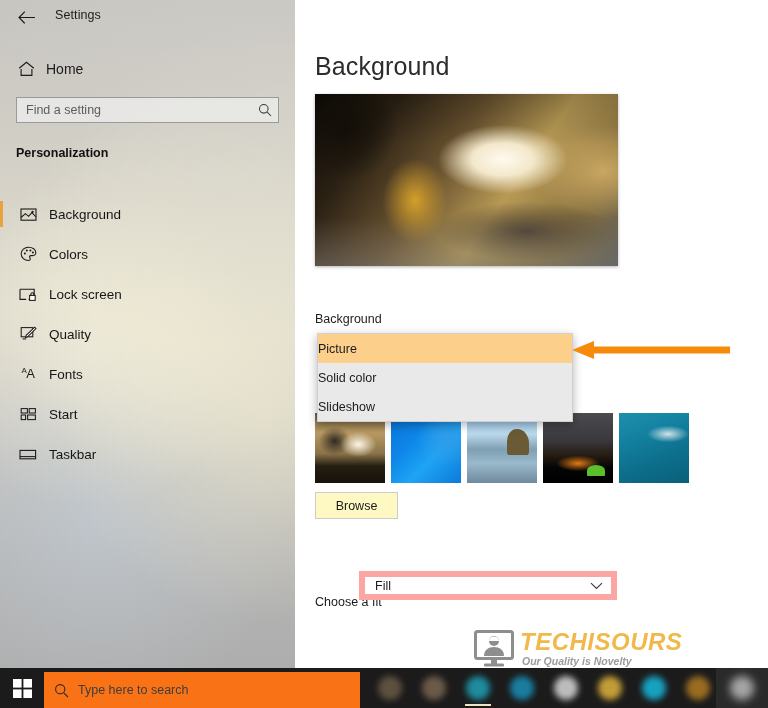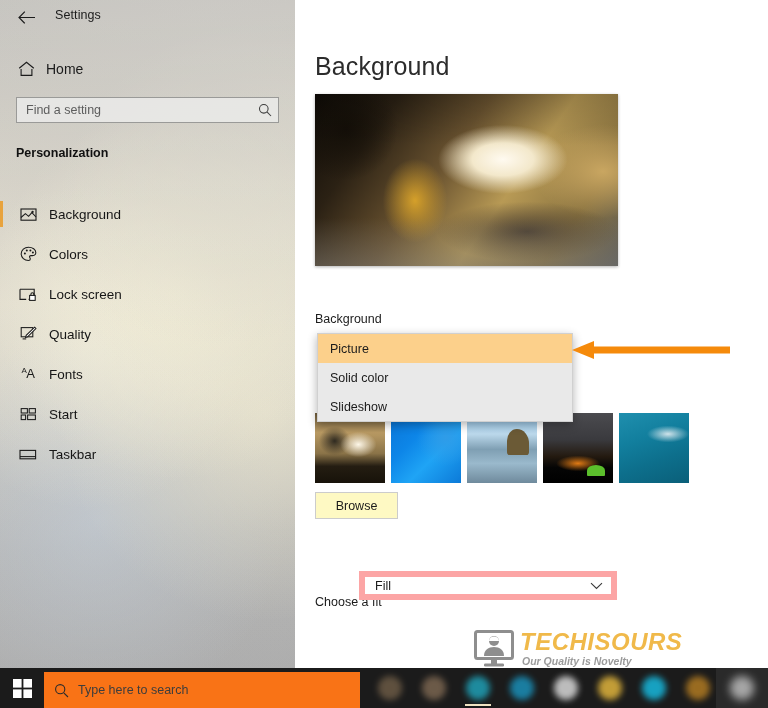--- a/index.html
+++ b/index.html
@@ -153,21 +153,21 @@
   #fit-value { padding-left:10px; font-size:12.5px; color:#1b1b1b; flex:1; }
   #fit-chevron { width:30px; display:flex; align-items:center; justify-content:center; }
 
   
   #bg-dropdown {
     position:absolute; left:317px; top:333px; width:256px; height:89px;
     background:#e9e9e9; border:1px solid #d0d0d0;
     box-shadow:0 3px 9px rgba(0,0,0,.30); z-index:30;
   }
   .dd-option {
-    height:29px; display:flex; align-items:center; padding-left:12px;
+    height:29px; display:flex; align-items:center; padding-left:0;
     font-size:12.5px; color:#1b1b1b; cursor:pointer;
   }
   .dd-option.sel { background:#fcd08b; }
 
   
   #arrow-annotation { position:absolute; left:572px; top:337px; width:160px; height:26px; z-index:31; }
 
   
   #watermark { position:absolute; left:474px; top:628px; width:168px; height:42px; z-index:25; }
   #wm-icon { position:absolute; left:0; top:2px; }

